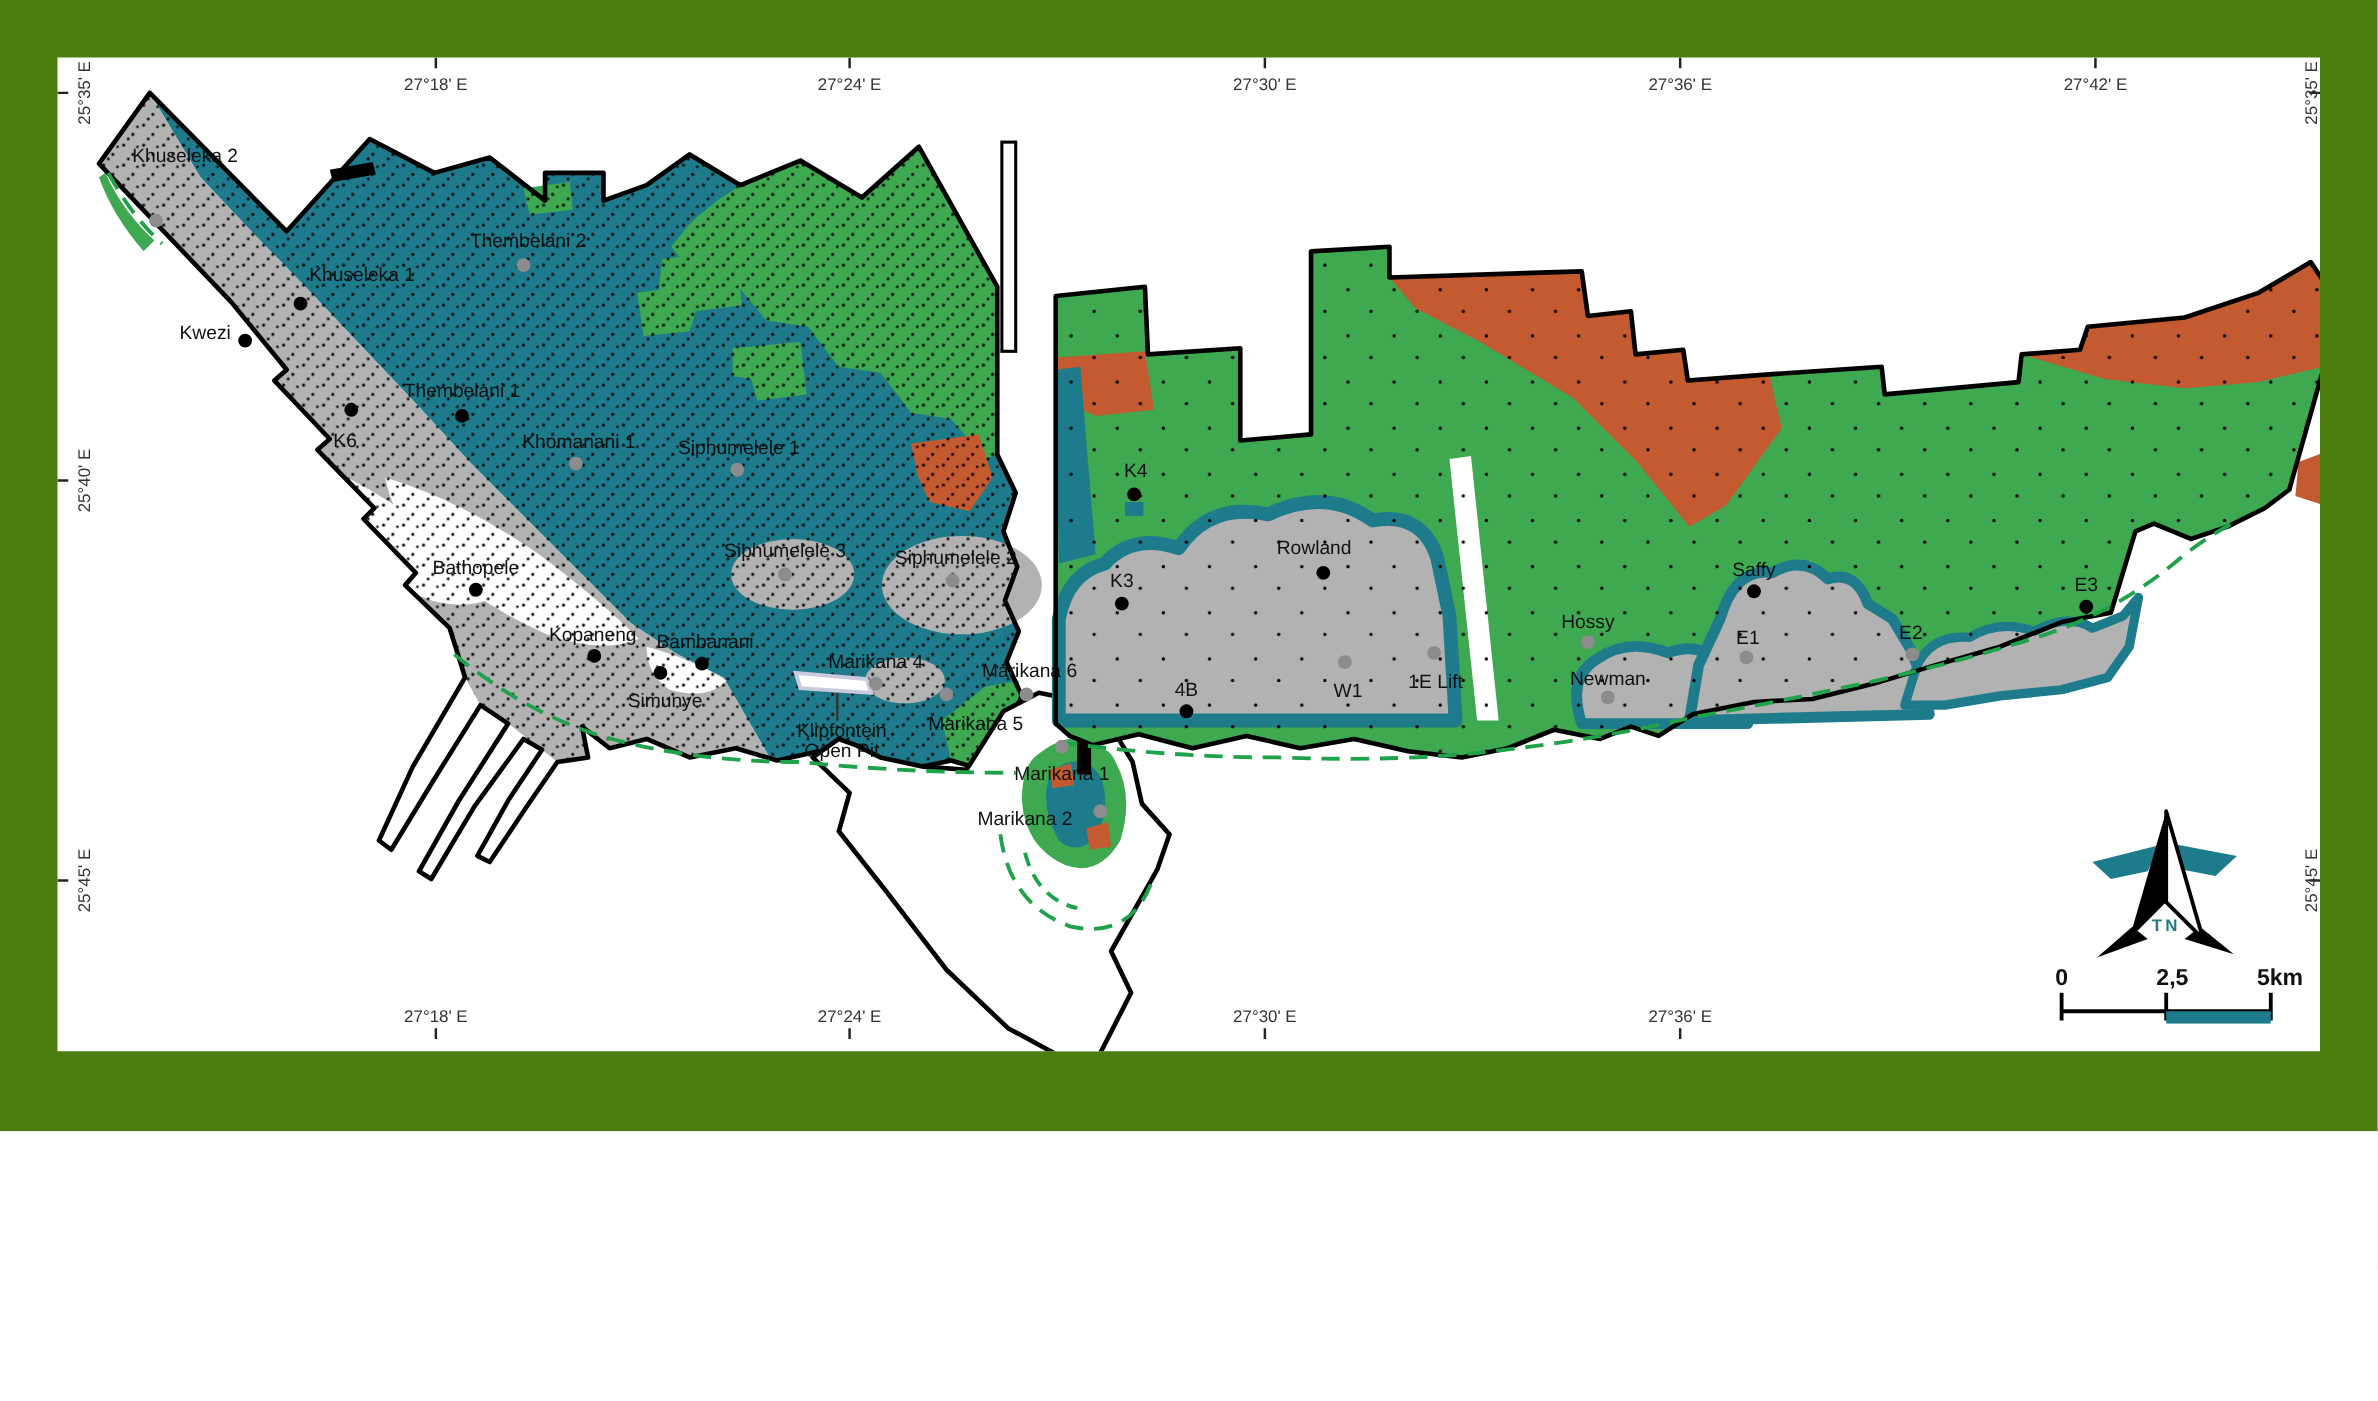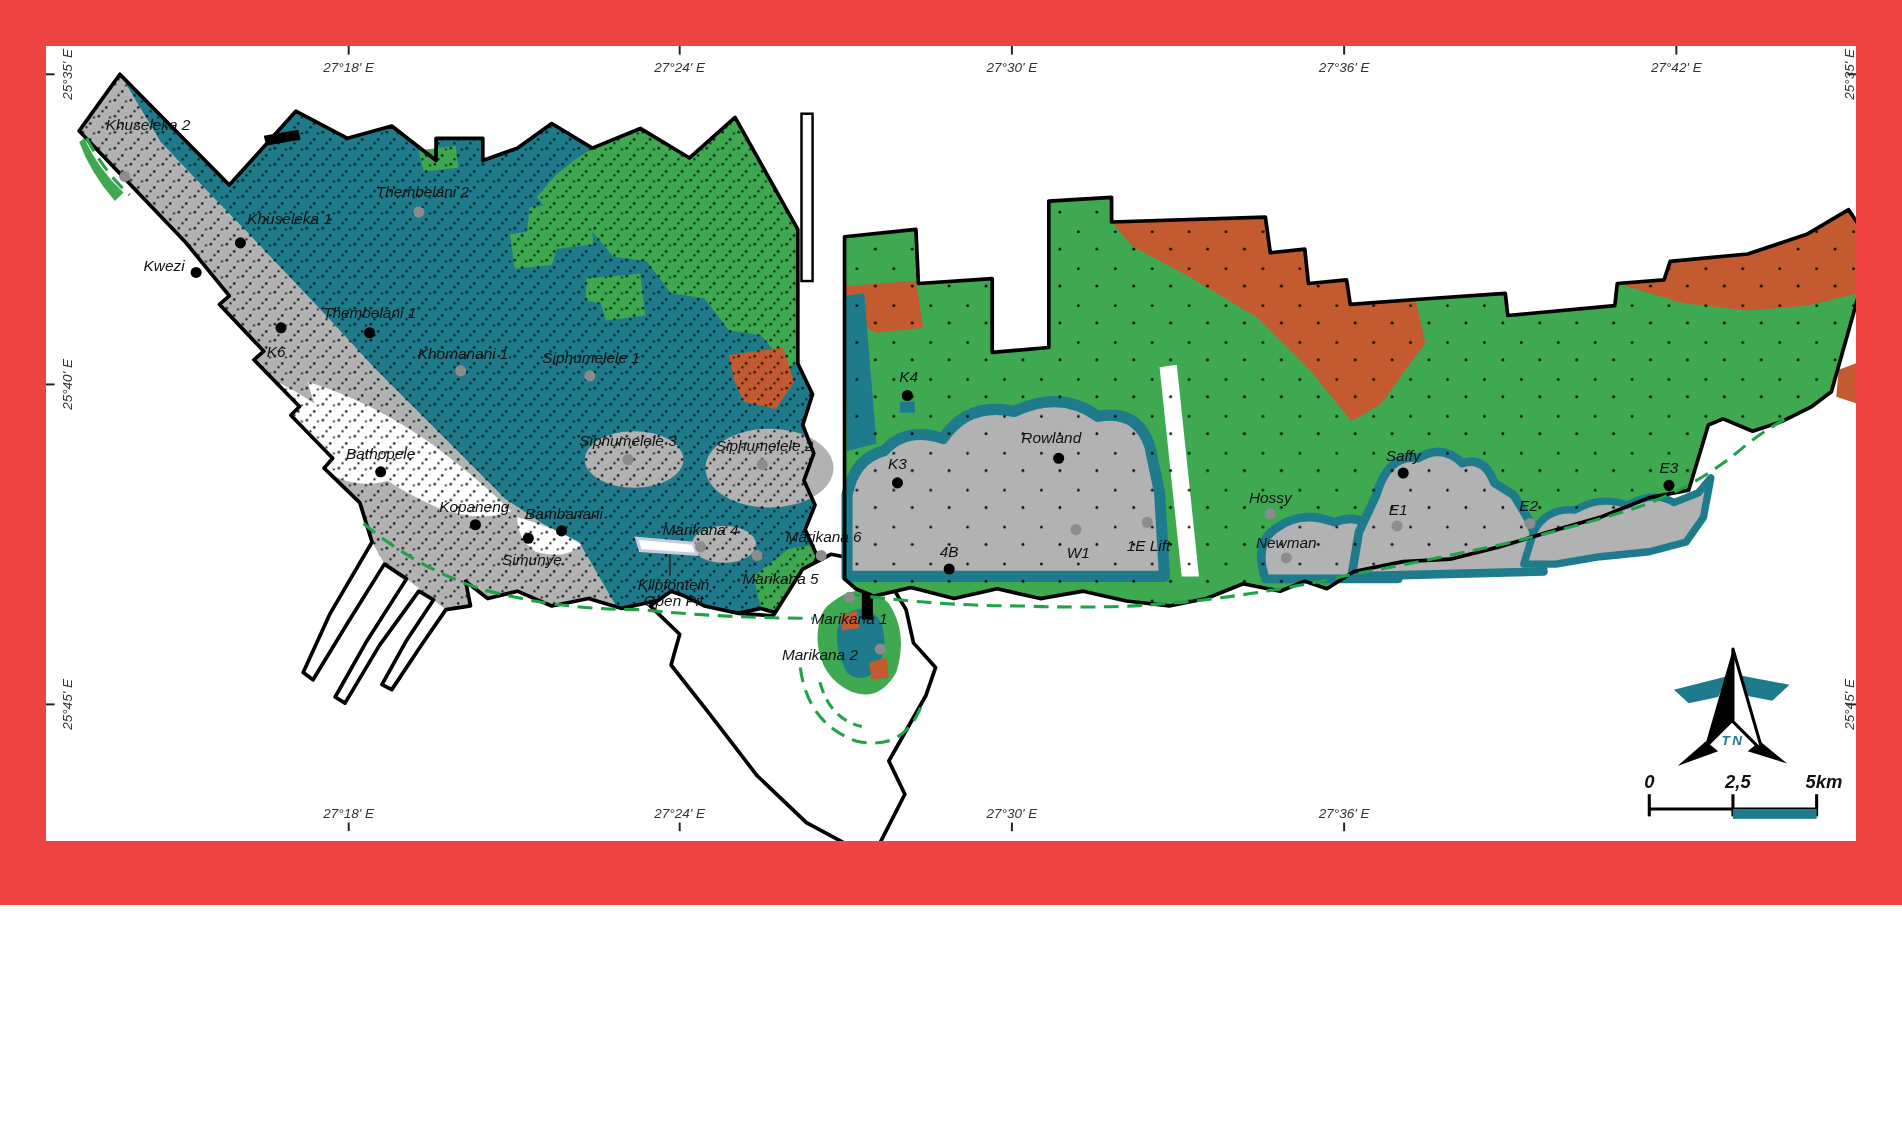--- a/index.html
+++ b/index.html
@@ -1,18 +1,18 @@
 <!DOCTYPE html>
 <html><head>
 <meta charset="utf-8">
 <style>
   html,body{margin:0;padding:0;}
   body{width:1902px;height:1121px;background:#d9e8ec;overflow:hidden;
        font-family:"Liberation Sans",sans-serif;position:relative;}
-  .map-band{position:absolute;left:0;top:0;width:1902px;height:905px;background:#ef4444;font-style:italic;}
+  .map-band{position:absolute;left:0;top:0;width:1902px;height:905px;background:#4d7c0f;}
   .map-canvas{position:absolute;left:46px;top:46px;width:1810px;height:795px;background:#ffffff;}
   #map-svg{position:absolute;left:46px;top:46px;width:1810px;height:795px;display:block;}
   .coord{font-size:11px;fill:#333;font-family:"Liberation Sans",sans-serif;}
   .shaft-label{font-size:12.5px;fill:#111;font-family:"Liberation Sans",sans-serif;}
   .scale-label{font-size:15px;font-weight:600;fill:#111;font-family:"Liberation Sans",sans-serif;}
   .tn-label{font-size:11px;font-weight:bold;fill:#1e7b8c;letter-spacing:2px;font-family:"Liberation Sans",sans-serif;}
   .legend{position:absolute;left:0;top:905px;width:1902px;height:216px;background:#ffffff;}
 </style>
 </head>
 <body>

